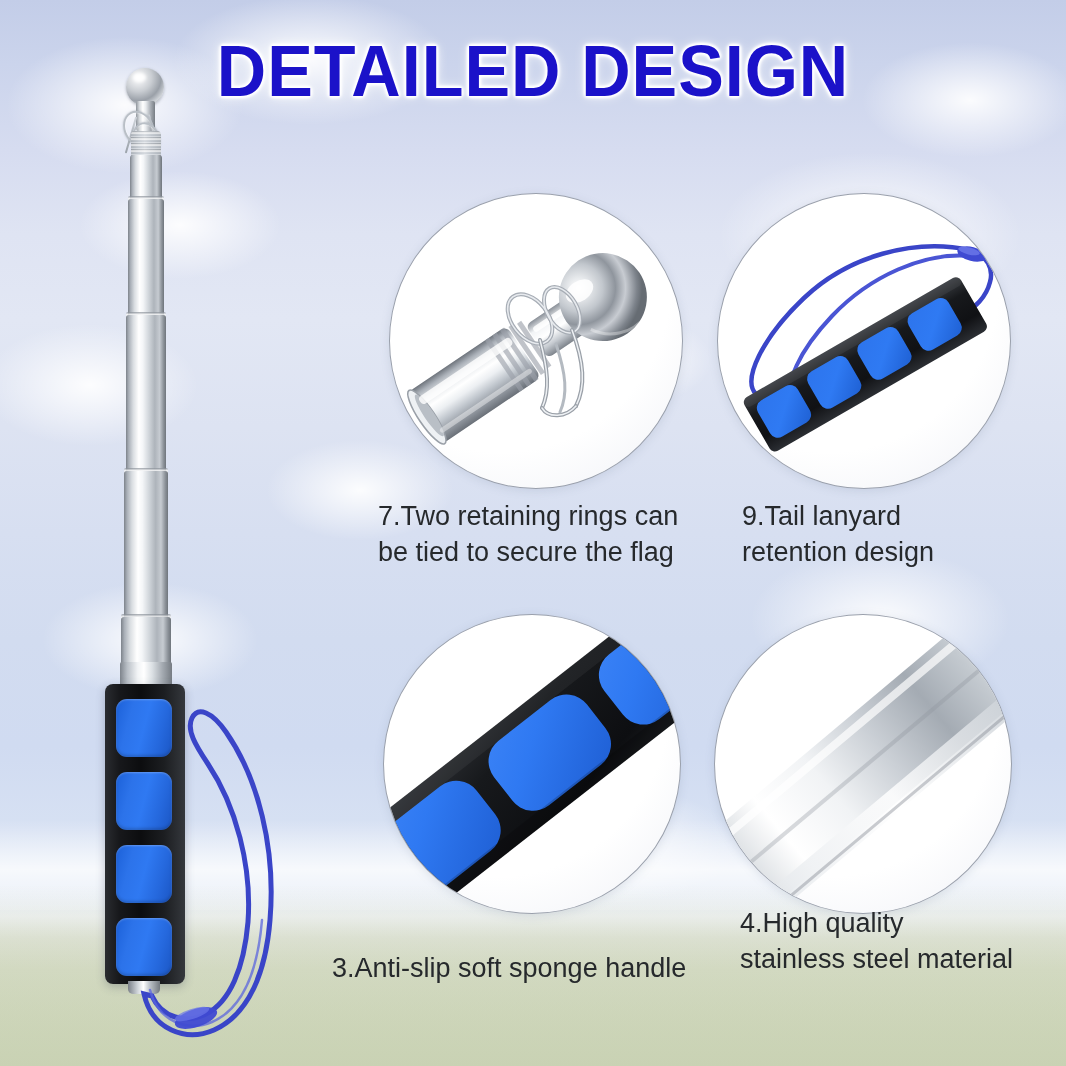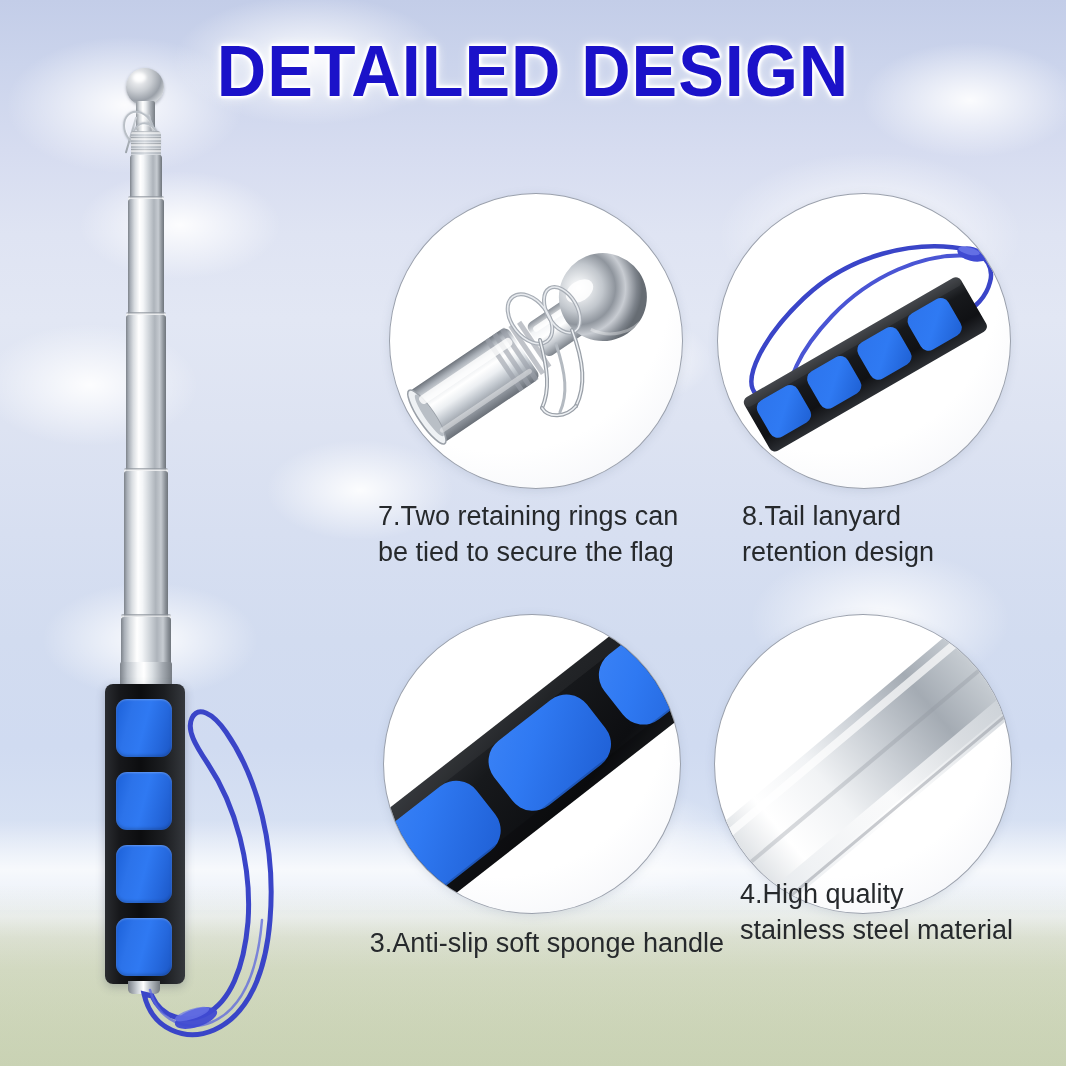--- a/index.html
+++ b/index.html
@@ -310,22 +310,22 @@
     position: absolute;
     font-family: "Liberation Sans", sans-serif;
     font-size: 27px;
     line-height: 36px;
     color: #26292c;
     white-space: pre-line;
     user-select: none;
   }
   .cap1 { left: 378px; top: 498px; width: 320px; text-align: left; }
   .cap2 { left: 742px; top: 498px; width: 290px; text-align: left; }
-  .cap3 { left: 332px; top: 925px; width: 392px; text-align: right; }
-  .cap4 { left: 740px; top: 876px; width: 300px; text-align: left; }
+  .cap3 { left: 332px; top: 950px; width: 392px; text-align: left; }
+  .cap4 { left: 740px; top: 905px; width: 300px; text-align: left; }
 </style>
 </head>
 <body>
 
 <div id="stage">
 
   <div class="bg-sky"></div>
   <div class="cloud c1"></div>
   <div class="cloud c2"></div>
   <div class="cloud c3"></div>
@@ -563,19 +563,19 @@
         <rect x="-120" y="186" width="540" height="22" fill="url(#steelG2)" opacity="0.85"></rect>
         <rect x="-120" y="112" width="540" height="8" fill="#ffffff" opacity="0.7"></rect>
         <rect x="-120" y="150" width="540" height="4" fill="#8f959d" opacity="0.35"></rect>
         <rect x="-120" y="202" width="540" height="3" fill="#7d838b" opacity="0.4"></rect>
       </g>
     </svg>
   </div>
 
   <div class="caption cap1">7.Two retaining rings can
 be tied to secure the flag</div>
-  <div class="caption cap2">8.Tail lanyard
+  <div class="caption cap2">9.Tail lanyard
 retention design</div>
   <div class="caption cap3">3.Anti-slip soft sponge handle</div>
   <div class="caption cap4">4.High quality
 stainless steel material</div>
 
 </div>
 
 </body></html>

